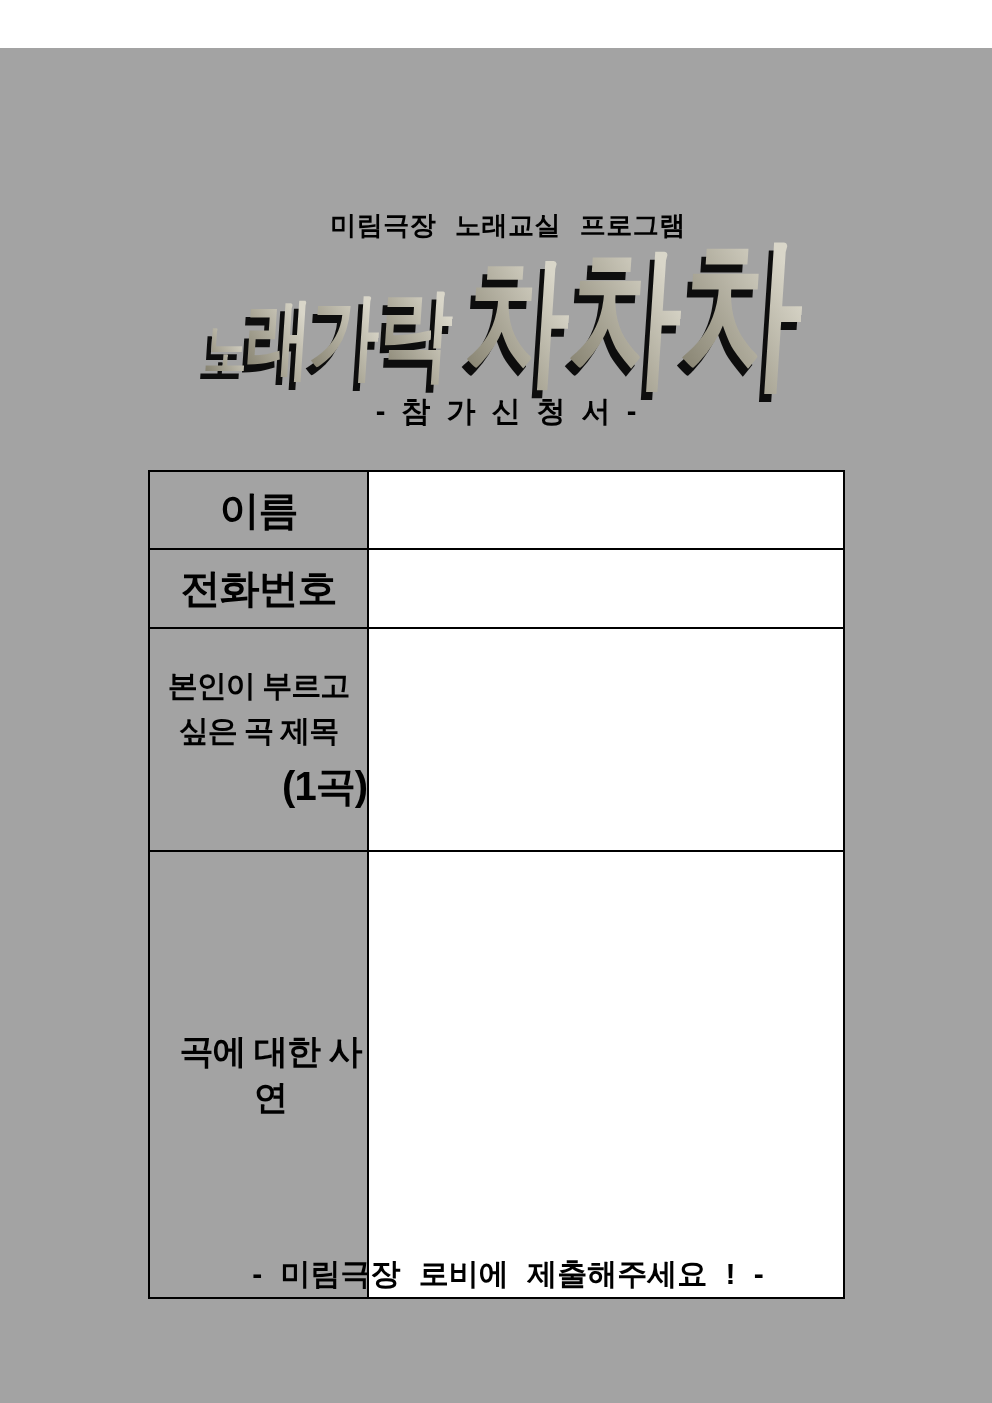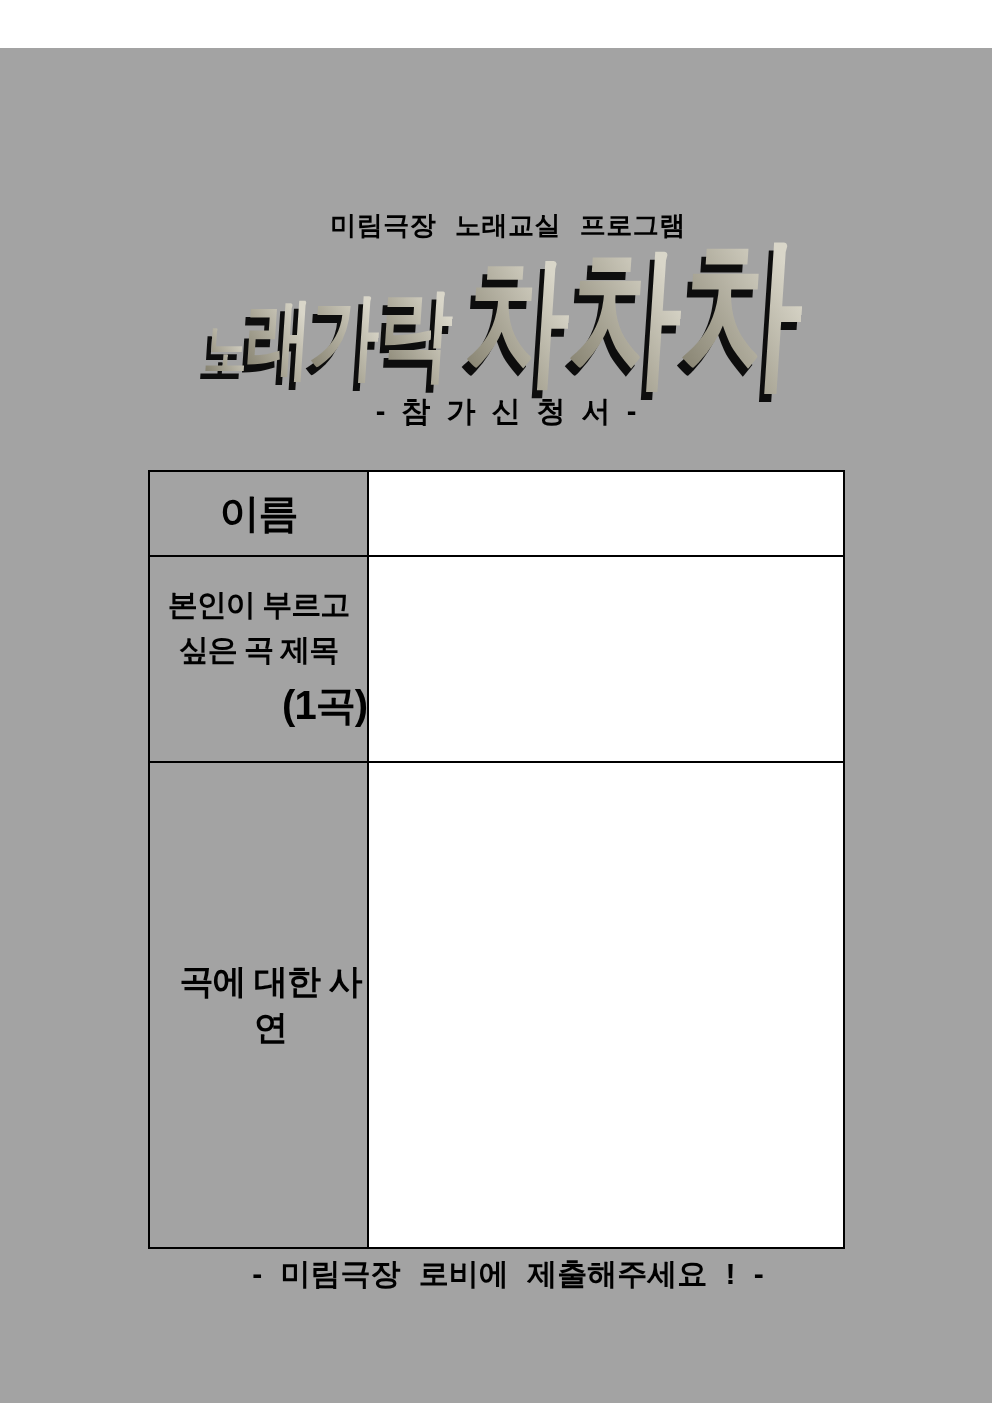--- a/index.html
+++ b/index.html
@@ -85,21 +85,21 @@
     table-layout: fixed;
   }
   .form-table td {
     border: 2px solid #000000;
     padding: 0;
     vertical-align: middle;
   }
   .col-label { width: 219px; }
   .row-name  { height: 78px; }
   .row-phone { height: 79px; }
-  .row-song  { height: 190px; }
+  .row-song  { height: 223px; }
   .row-story { height: 447px; }
   .label-cell {
     text-align: center;
     font-weight: bold;
     font-size: 40px;
     letter-spacing: -1px;
   }
   .row-song .label-cell { font-size: 30px; line-height: 1.5; }
   .label-big { font-size: 40px; margin-top: 3px; text-align: right; }
   .row-story .label-cell { font-size: 34px; padding-left: 24px; }
@@ -137,20 +137,24 @@
   <table class="form-table">
     <colgroup>
         <col class="col-label">
         <col class="col-value">
       </colgroup>
     <tbody>
       <tr class="row-name">
         <td class="label-cell">이름</td>
         <td class="value-cell"></td>
       </tr>
+      <tr class="row-phone">
+        <td class="label-cell">전화번호</td>
+        <td class="value-cell"></td>
+      </tr>
       <tr class="row-song">
         <td class="label-cell">
           <div>본인이 부르고</div>
           <div>싶은 곡 제목</div>
           <div class="label-big">(1곡)</div>
         </td>
         <td class="value-cell"></td>
       </tr>
       <tr class="row-story">
         <td class="label-cell">곡에 대한 사연</td>

